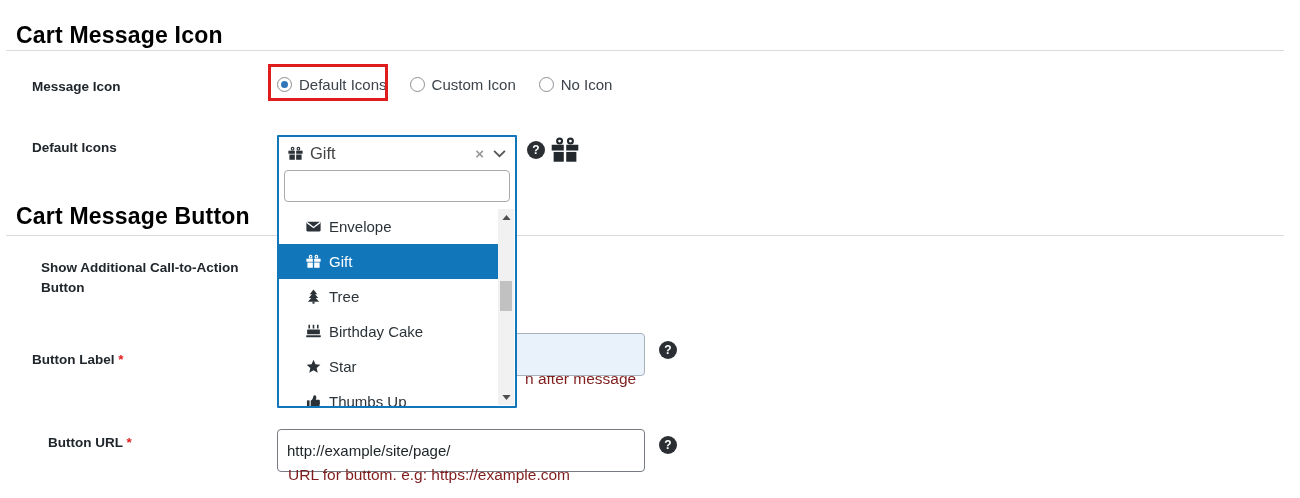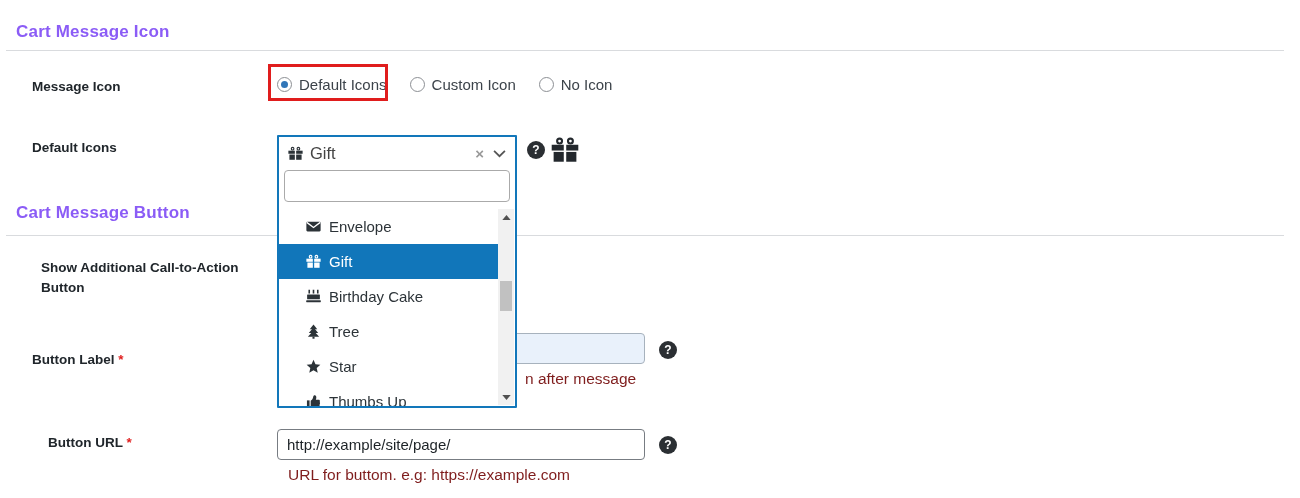--- a/index.html
+++ b/index.html
@@ -1,21 +1,21 @@
 <!DOCTYPE html>
 <html><head>
 <meta charset="utf-8">
 <style>
   html,body{margin:0;padding:0;background:#fff;}
   .page{
     position:relative;width:1300px;height:498px;background:#ffffff;
     font-family:"Liberation Sans",sans-serif;color:#1d2327;overflow:hidden;
   }
   .abs{position:absolute;}
-  .h2{font-size:17px;font-weight:700;color:#8b5cf6;letter-spacing:.2px;}
+  .h2{font-size:23px;font-weight:700;color:#000000;letter-spacing:.2px;}
   .divider{height:1px;background:#d9dbde;}
   .rowlabel{font-size:13.5px;font-weight:700;color:#20262b;line-height:1.5;margin-left:16px;}
   .req{color:#e02020;font-weight:700;}
   .helptext{font-size:15.5px;color:#7f1d1d;}
   
   .radio-group{display:flex;align-items:center;gap:23px;}
   .radio-item{display:flex;align-items:center;gap:7px;cursor:pointer;}
   .radio-circle{width:15px;height:15px;border-radius:50%;border:1px solid #8c8f94;background:#fff;
     box-sizing:border-box;display:flex;align-items:center;justify-content:center;flex:0 0 auto;}
   .radio-circle.checked::after{content:"";width:7px;height:7px;border-radius:50%;background:#3176b8;display:block;}
@@ -35,21 +35,21 @@
   .opts{position:absolute;left:0;right:17px;top:72px;bottom:0;overflow:hidden;}
   .opt{height:35px;display:flex;align-items:center;padding:0 27px;font-size:15px;color:#2c3338;cursor:pointer;}
   .opt svg{flex:0 0 auto;margin-right:8px;}
   .opt.hl{background:#1176ba;color:#fff;}
   .sbar{position:absolute;right:1px;top:72px;bottom:1px;width:16px;background:#f1f1f1;}
   .sarrow{position:absolute;left:0;width:16px;height:16px;display:flex;align-items:center;justify-content:center;
     color:#505050;cursor:pointer;}
   .sarrow.up{top:0;} .sarrow.down{bottom:0;}
   .sthumb{position:absolute;left:2px;width:12px;top:72px;height:30px;background:#c1c1c1;cursor:pointer;}
   
-  .text-input{box-sizing:border-box;height:31px;border-radius:4px;font-family:"Liberation Sans",sans-serif;
+  .text-input{box-sizing:border-box;height:43px;border-radius:4px;font-family:"Liberation Sans",sans-serif;
     font-size:15px;color:#1d2327;padding:0 9px;outline:none;}
   .input-label{background:#e9f1fb;border:1px solid #a7b2bd;z-index:1;}
   .input-url{background:#fff;border:1px solid #777c82;}
   
   .qicon{width:18px;height:18px;border-radius:50%;background:#2b2f33;color:#fff;font-size:12px;font-weight:700;
     display:flex;align-items:center;justify-content:center;cursor:pointer;line-height:1;}
   .dark-icon{color:#2c3338;}
   .big-gift{color:#23282d;}
 </style>
 </head>
@@ -138,36 +138,36 @@
           <path fill-rule="evenodd" d="M11.1.9a2 2 0 100 4 2 2 0 000-4zm0 1.2a.8.8 0 110 1.6.8.8 0 010-1.6z"></path>
           <rect x="0.4" y="5" width="6.9" height="3.3"></rect>
             <rect x="8.7" y="5" width="6.9" height="3.3"></rect>
           <rect x="1.5" y="9.1" width="5.8" height="5.6"></rect>
             <rect x="8.7" y="9.1" width="5.8" height="5.6"></rect>
         </svg>
         <span>Gift</span>
       </div>
       <div class="opt">
         <svg width="15" height="15" viewBox="0 0 16 16" fill="currentColor">
+          <polygon points="8,0.5 12,5.5 4,5.5"></polygon>
+            <polygon points="8,3.5 13,9.5 3,9.5"></polygon>
+            <polygon points="8,7 14,13.5 2,13.5"></polygon>
+          <rect x="6.9" y="13.5" width="2.2" height="2.2"></rect>
+        </svg>
+        <span>Tree</span>
+      </div>
+      <div class="opt">
+        <svg width="15" height="15" viewBox="0 0 16 16" fill="currentColor">
           <rect x="2.6" y="0.8" width="1.7" height="4"></rect>
             <rect x="7.15" y="0.8" width="1.7" height="4"></rect>
             <rect x="11.7" y="0.8" width="1.7" height="4"></rect>
           <rect x="1.2" y="5.8" width="13.6" height="5.2" rx="0.6"></rect>
             <rect x="0.2" y="12" width="15.6" height="2.2" rx="0.5"></rect>
         </svg>
         <span>Birthday Cake</span>
-      </div>
-      <div class="opt">
-        <svg width="15" height="15" viewBox="0 0 16 16" fill="currentColor">
-          <polygon points="8,0.5 12,5.5 4,5.5"></polygon>
-            <polygon points="8,3.5 13,9.5 3,9.5"></polygon>
-            <polygon points="8,7 14,13.5 2,13.5"></polygon>
-          <rect x="6.9" y="13.5" width="2.2" height="2.2"></rect>
-        </svg>
-        <span>Tree</span>
       </div>
       <div class="opt">
         <svg width="15" height="15" viewBox="0 0 16 16" fill="currentColor">
           <polygon points="8,0.8 10.1,5.6 15.3,6.1 11.4,9.6 12.5,14.7 8,12 3.5,14.7 4.6,9.6 0.7,6.1 5.9,5.6"></polygon>
         </svg>
         <span>Star</span>
       </div>
       <div class="opt">
         <svg width="15" height="15" viewBox="0 0 16 16" fill="currentColor">
           <path d="M1 6.8h2.8V15H1z"></path>

